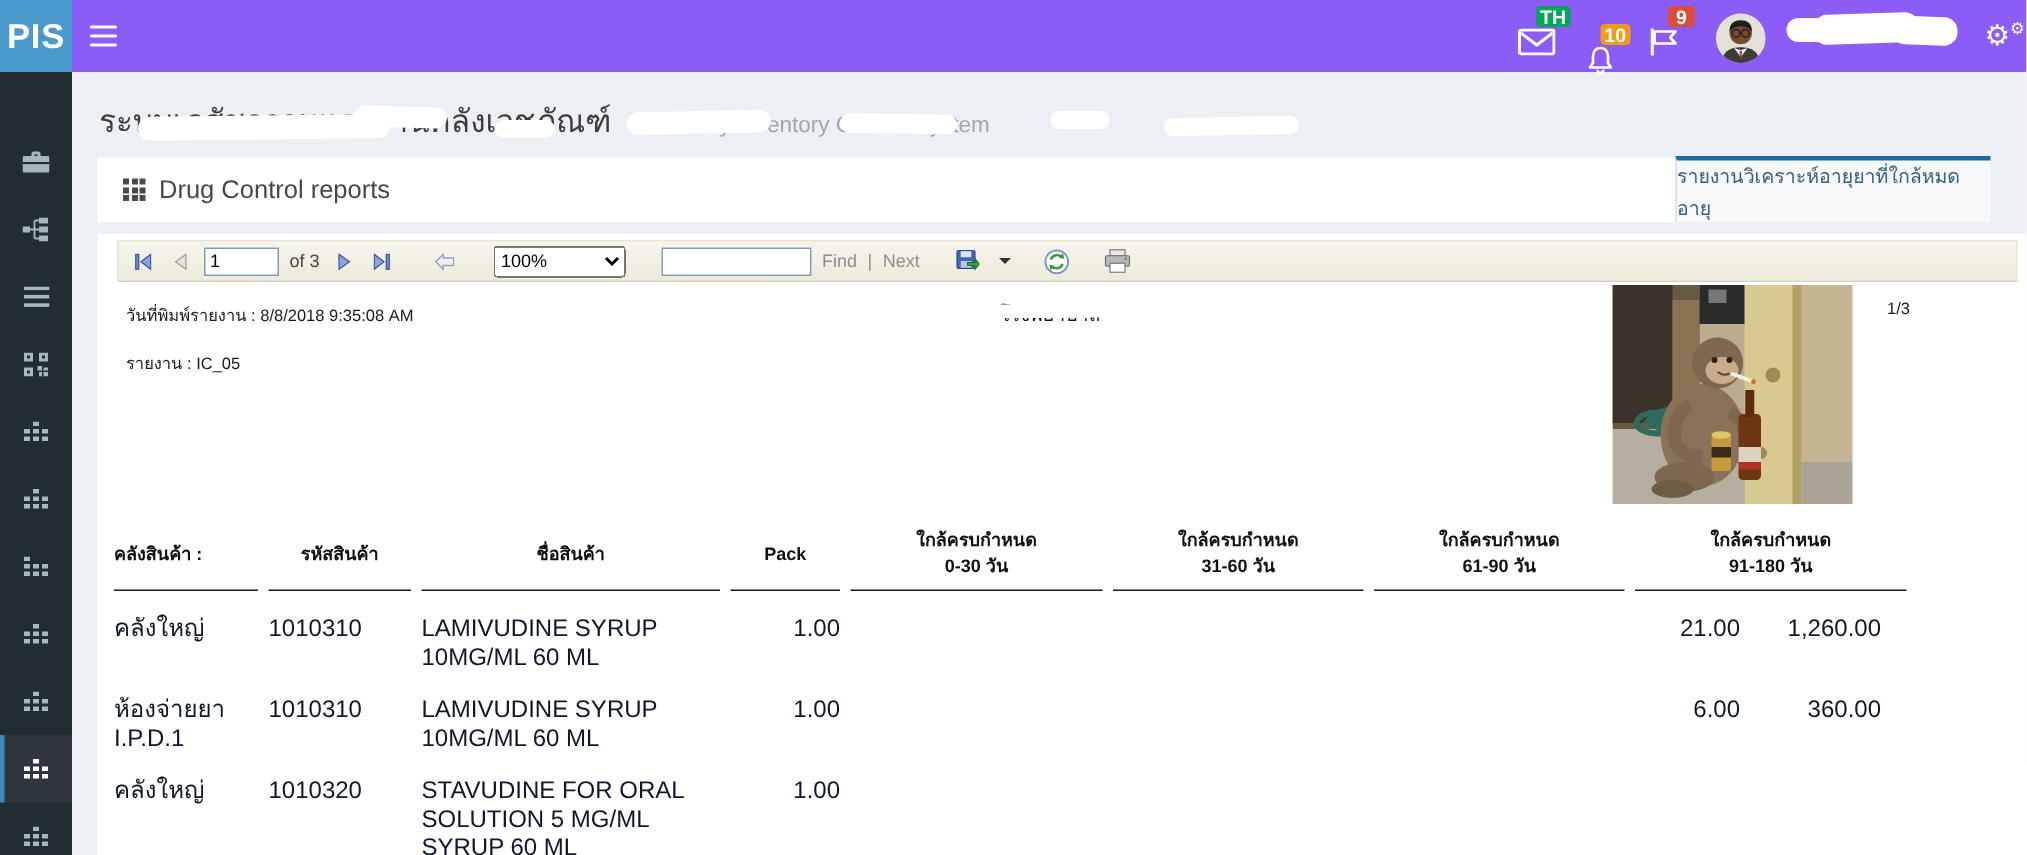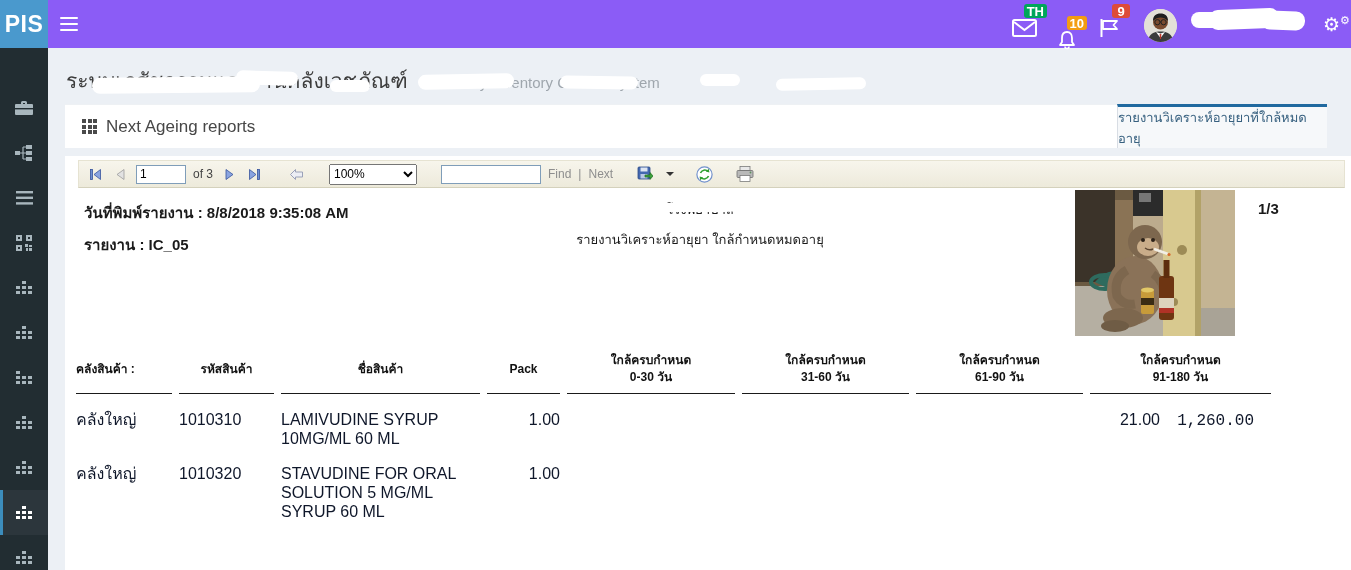--- a/index.html
+++ b/index.html
@@ -59,32 +59,32 @@
   .rv-input { height:19px; border:1px solid #7f9db9; font-size:12px; padding:0 3px; background:#fff; }
   .pg-input { width:50px; }
   .find-input { width:100px; }
   .rv-select { height:21px; width:88px; font-size:12px; font-family:"Liberation Sans",sans-serif; }
   .rv-link { color:#8e8e8e; cursor:pointer; }
   .rv-sep { color:#8e8e8e; }
   .caret { width:0; height:0; border-left:4px solid transparent; border-right:4px solid transparent;
            border-top:4px solid #333; display:inline-block; margin-left:2px; }
   .sp6 { width:6px; } .sp10 { width:10px; }
   
-  .rpt-text { position:absolute; font-size:15px; color:#1a1a1a; white-space:nowrap; z-index:2;font-weight:bold; }
+  .rpt-text { position:absolute; font-size:11px; color:#1a1a1a; white-space:nowrap; z-index:2; }
   .rpt-center { position:absolute; left:480px; top:199px; width:440px; text-align:center; z-index:2; }
   .rpt-center div { font-size:13px; color:#1a1a1a; margin-bottom:9px; position:relative; }
   .monkey { position:absolute; left:1075px; top:190px; width:160px; height:146px; z-index:2; }
   
   table.rpt { position:absolute; left:69px; top:346px; border-collapse:separate; border-spacing:7px 0; z-index:2; }
   table.rpt th { font-size:12px; font-weight:bold; color:#111; border-bottom:1px solid #1a1a1a;
           padding:6px 0 7px 0; vertical-align:middle; line-height:17px; }
   table.rpt td { font-size:16px; color:#0f172a; padding-top:16px; vertical-align:top; line-height:19px; }
   .al { text-align:left; } .ac { text-align:center; } .ar { text-align:right; }
   .grp span { display:inline-block; text-align:right; }
-  .grp .q { width:70px; } .grp .a { width:88px; margin-left:6px;font-family:Liberation Mono, monospace; }
+  .grp .q { width:70px; } .grp .a { width:88px; margin-left:6px; }
   svg { display:block; }
 </style>
 </head>
 <body>
 
 <div class="navbar">
   <div class="logo">PIS</div>
   <div class="hamburger">
     <span></span>
       <span></span>
@@ -270,21 +270,21 @@
       <b></b>
       <b></b>
       <b></b>
       <b></b>
       <b></b>
       <b></b>
       <b></b>
       <b></b>
       <b></b>
     </span>
-  <span class="title">Next Ageing reports</span>
+  <span class="title">Drug Control reports</span>
 </div>
 <div class="report-tab">รายงานวิเคราะห์อายุยาที่ใกล้หมดอายุ</div>
 
 <div class="viewer"></div>
 
 <div class="rv-toolbar">
   <span class="rv-btn">
     <svg width="11" height="11" viewBox="0 0 11 11">
         <rect x="0.5" y="0.5" width="2" height="10" fill="#6f8fd0" stroke="#36539c" stroke-width=".8"></rect>
         <polygon points="10.5,0.5 4,5.5 10.5,10.5" fill="#8aa4e0" stroke="#36539c" stroke-width=".8"></polygon>
@@ -356,21 +356,20 @@
 
 <div class="rpt-text" style="left:84px; top:201px;">วันที่พิมพ์รายงาน : 8/8/2018 9:35:08 AM</div>
 <div class="rpt-text" style="left:84px; top:233px;">รายงาน : IC_05</div>
 
 <div class="rpt-center">
   <div>
     <span>โรงพยาบาล</span>
     <span class="scribble" style="left:240px; top:0px; width:86px; height:12px; transform:rotate(-1deg);"></span>
     <span class="scribble" style="left:180px; top:4px; width:70px; height:9px;"></span>
   </div>
-  <div>รายงานวิเคราะห์อายุยา ใกล้กำหนดหมดอายุ</div>
 </div>
 
 <div class="rpt-text" style="left:1258px; top:200px;">1/3</div>
 
 <svg class="monkey" viewBox="0 0 160 146" preserveAspectRatio="none">
   <rect x="0" y="0" width="160" height="146" fill="#bcab8d"></rect>
   <rect x="0" y="0" width="58" height="96" fill="#6b5a42"></rect>
   <rect x="0" y="0" width="40" height="92" fill="#3b3329"></rect>
   <rect x="40" y="10" width="18" height="70" fill="#8a7355"></rect>
   <rect x="58" y="0" width="34" height="26" fill="#2b2b2b"></rect>
@@ -447,20 +446,32 @@
       <td class="al">LAMIVUDINE SYRUP 10MG/ML 60 ML</td>
       <td class="ar">1.00</td>
       <td class="ar"></td>
       <td class="ar"></td>
       <td class="ar"></td>
       <td class="grp">
         <span class="q">21.00</span><span class="a">1,260.00</span>
       </td>
     </tr>
     <tr>
+      <td class="al">ห้องจ่ายยา I.P.D.1</td>
+      <td class="al">1010310</td>
+      <td class="al">LAMIVUDINE SYRUP 10MG/ML 60 ML</td>
+      <td class="ar">1.00</td>
+      <td class="ar"></td>
+      <td class="ar"></td>
+      <td class="ar"></td>
+      <td class="grp">
+        <span class="q">6.00</span><span class="a">360.00</span>
+      </td>
+    </tr>
+    <tr>
       <td class="al">คลังใหญ่</td>
       <td class="al">1010320</td>
       <td class="al">STAVUDINE FOR ORAL SOLUTION 5 MG/ML SYRUP 60 ML</td>
       <td class="ar">1.00</td>
       <td class="ar"></td>
       <td class="ar"></td>
       <td class="ar"></td>
       <td class="grp">
         <span class="q"></span><span class="a"></span>
       </td>

